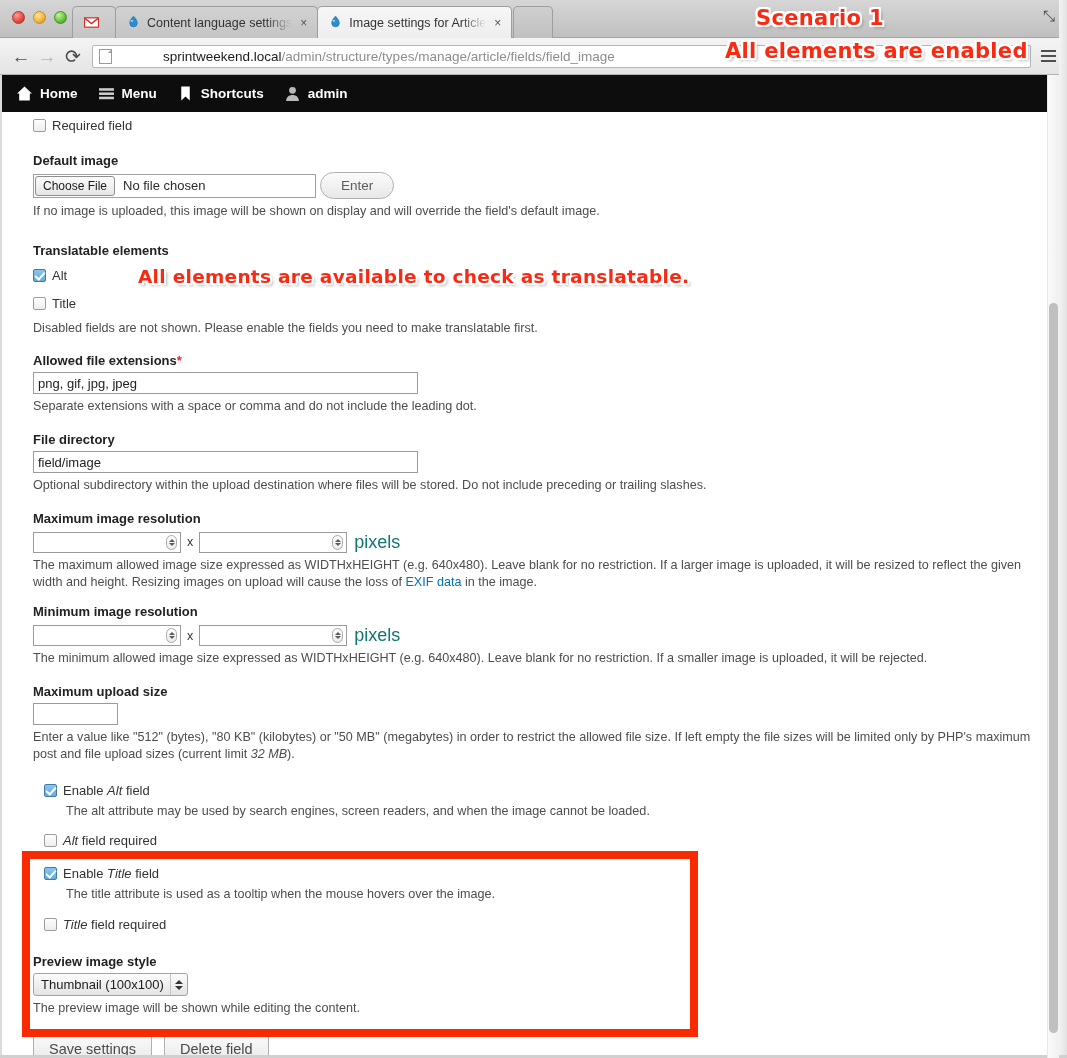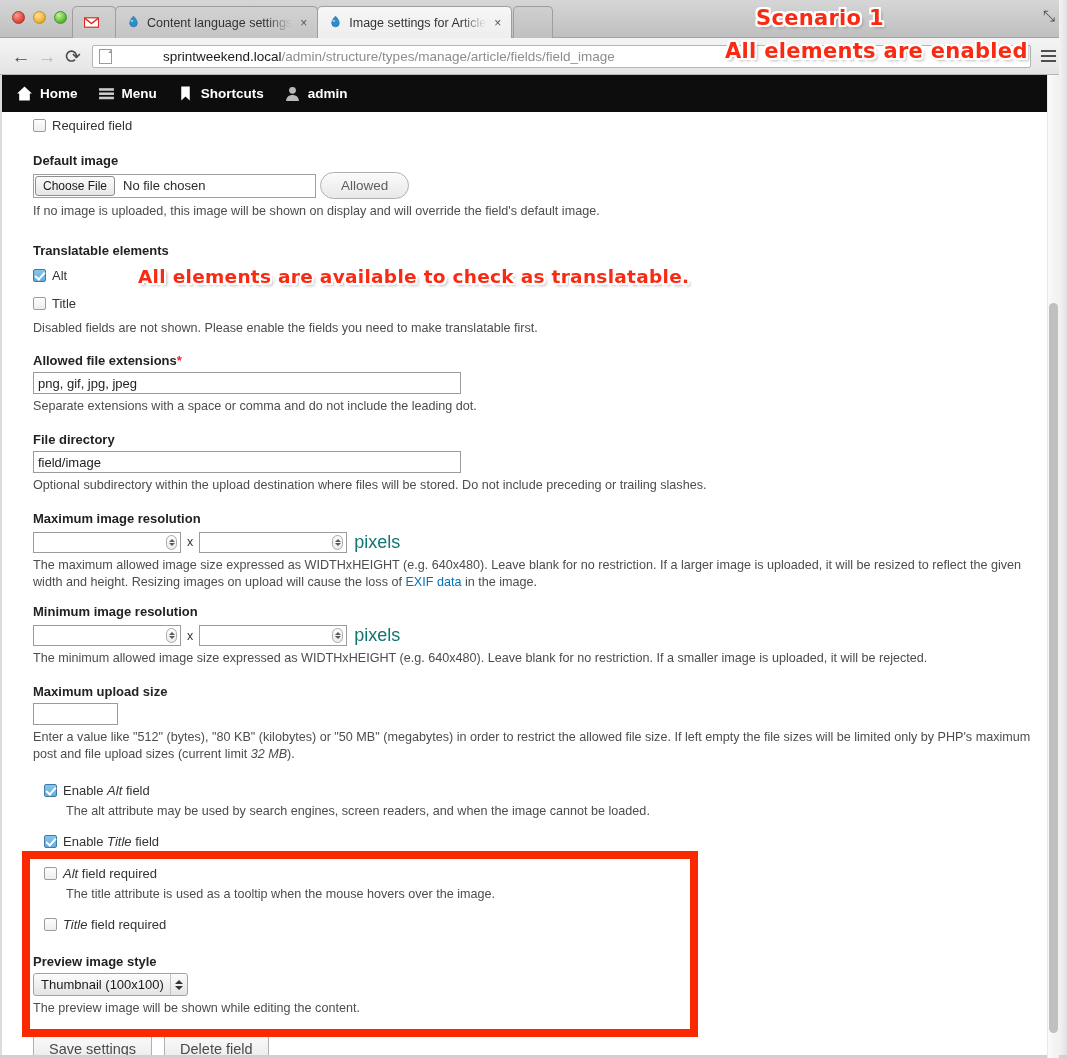--- a/index.html
+++ b/index.html
@@ -224,21 +224,21 @@
   }
   .req-star { color: #e22; font-weight: bold; }
   .desc {
     font-size: 12.6px;
     color: #4d4d4d;
     margin: 4px 0 0 0;
     line-height: 1.33;
   }
   .desc a { color: #0071b3; text-decoration: none; }
   input.text {
-    width: 428px;
+    width: 385px;
     height: 22px;
     border: 1px solid #9b9b9b;
     background: #fff;
     font-family: "Liberation Sans", sans-serif;
     font-size: 13px;
     color: #222;
     padding: 0 4px;
     box-sizing: border-box;
     border-radius: 0;
   }
@@ -578,21 +578,21 @@
         <span class="cblabel">Required field</span>
       </div>
 
       <div class="fieldrow" style="margin-top:17px;">
         <label class="flabel">Default image</label>
         <div class="fileline">
           <div class="filewrap">
             <span class="choosefile">Choose File</span>
             <span class="nofile">No file chosen</span>
           </div>
-          <button class="btn upload">Allowed</button>
+          <button class="btn upload">Enter</button>
         </div>
         <p class="desc">If no image is uploaded, this image will be shown on display and will override the field's default image.</p>
       </div>
 
       <div class="fieldrow" style="margin-top:23px;">
         <label class="flabel">Translatable elements</label>
 
         <div class="cbrow" style="margin-top:7px;">
           <span class="cb checked"></span>
           <span class="cblabel">Alt</span>
@@ -666,28 +666,28 @@
       </div>
 
       <div class="fieldrow" style="margin-top:17px; padding-left:11px;">
 
         <div class="cbrow">
           <span class="cb checked"></span>
           <span class="cblabel"><span>Enable </span><em>Alt</em><span> field</span></span>
         </div>
         <p class="desc" style="margin:2px 0 0 22px;">The alt attribute may be used by search engines, screen readers, and when the image cannot be loaded.</p>
 
+        <div class="cbrow" style="margin-top:11px;">
+          <span class="cb"></span>
+          <span class="cblabel"><em>Alt</em><span> field required</span></span>
+        </div>
+
         <div class="cbrow" style="margin-top:12px;">
           <span class="cb checked"></span>
           <span class="cblabel"><span>Enable </span><em>Title</em><span> field</span></span>
-        </div>
-
-        <div class="cbrow" style="margin-top:11px;">
-          <span class="cb"></span>
-          <span class="cblabel"><em>Alt</em><span> field required</span></span>
         </div>
         <p class="desc" style="margin:2px 0 0 22px;">The title attribute is used as a tooltip when the mouse hovers over the image.</p>
 
         <div class="cbrow" style="margin-top:11px;">
           <span class="cb"></span>
           <span class="cblabel"><em>Title</em><span> field required</span></span>
         </div>
       </div>
 
       <div class="fieldrow" style="margin-top:19px;">

